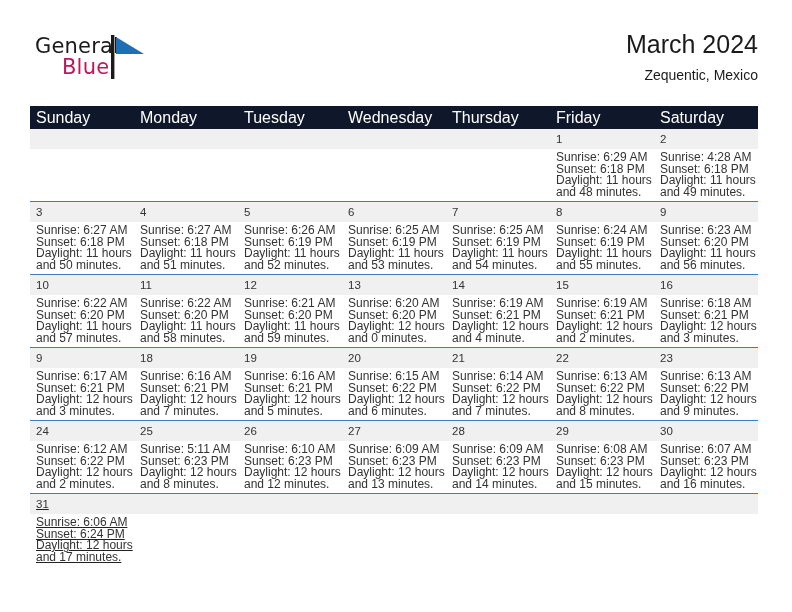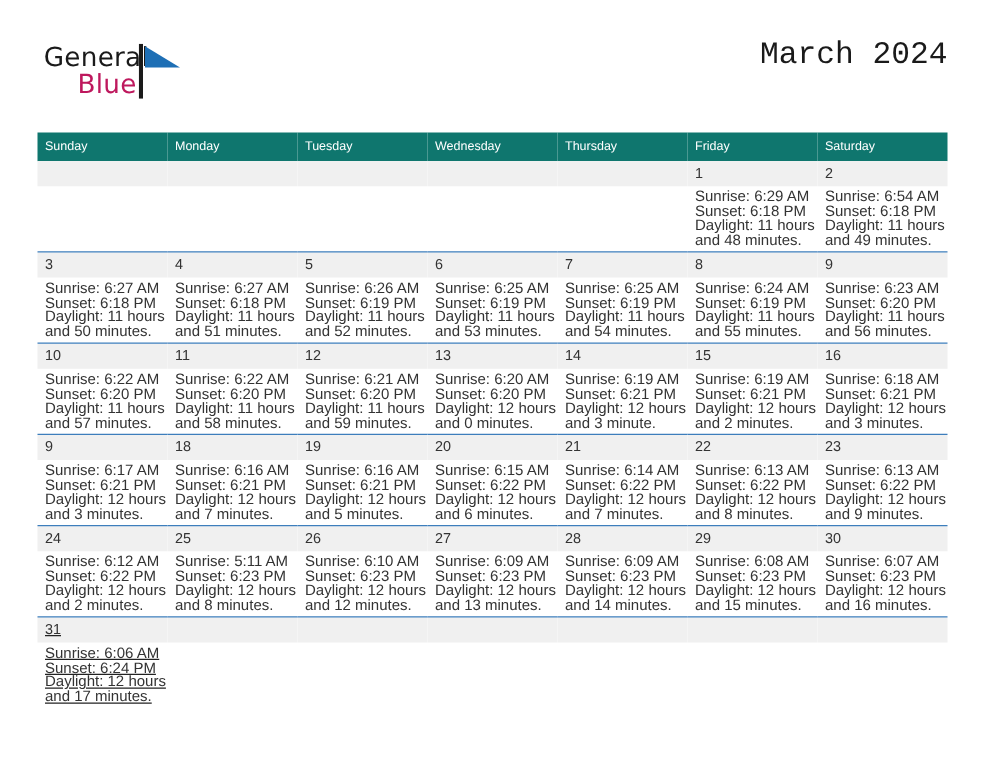--- a/index.html
+++ b/index.html
@@ -70,43 +70,42 @@
     position: absolute;
     right: 0;
     top: 0;
     text-align: right;
   }
   .cal-title {
     font-size: 25px;
     color: #1a1a1a;
     line-height: 32px;
     white-space: nowrap;
-    font-family: Liberation Mono, monospace;
   }
   .cal-subtitle {
     font-size: 14px;
     color: #1a1a1a;
     line-height: 20px;
     margin-top: 5px;
     white-space: nowrap;
   }
 
   
   .calendar {
     position: absolute;
     left: 30px;
     top: 106px;
     width: 728px;
     border-collapse: collapse;
     table-layout: fixed;
   }
   .calendar th {
-    background: #0f766e;
+    background: #0f172a;
     color: #ffffff;
-    font-size: 10px;
+    font-size: 16px;
     font-weight: normal;
     text-align: left;
     padding: 5px 0 5px 6px;
     line-height: 13px;
     border: none;
   }
   .calendar td {
     vertical-align: top;
     padding: 0;
     border: none;
@@ -157,20 +156,21 @@
         <svg width="40" height="44" viewBox="0 0 40 44" xmlns="http://www.w3.org/2000/svg">
           <rect x="0" y="0" width="3.4" height="44" fill="#1a1a1a"></rect>
           <polygon points="5,2 33,19 5,19" fill="#1e6fb5"></polygon>
         </svg>
       </span>
       <span class="brand-blue">Blue</span>
     </div>
 
     <div class="title-block">
       <div class="cal-title">March 2024</div>
+      <div class="cal-subtitle">Zequentic, Mexico</div>
     </div>
 
   </div>
 
   <table class="calendar">
     <thead>
       <tr>
         <th>Sunday</th>
         <th>Monday</th>
         <th>Tuesday</th>
@@ -232,21 +232,21 @@
             <div class="details">
               <div>Sunrise: 6:29 AM</div>
               <div>Sunset: 6:18 PM</div>
               <div>Daylight: 11 hours</div>
               <div>and 48 minutes.</div>
             </div>
           </td>
           <td>
             <div class="daynum">2</div>
             <div class="details">
-              <div>Sunrise: 6:54 AM</div>
+              <div>Sunrise: 4:28 AM</div>
               <div>Sunset: 6:18 PM</div>
               <div>Daylight: 11 hours</div>
               <div>and 49 minutes.</div>
             </div>
           </td>
         </tr>
         <tr>
           <td>
             <div class="daynum">3</div>
             <div class="details">
@@ -347,21 +347,21 @@
               <div>Daylight: 12 hours</div>
               <div>and 0 minutes.</div>
             </div>
           </td>
           <td>
             <div class="daynum">14</div>
             <div class="details">
               <div>Sunrise: 6:19 AM</div>
               <div>Sunset: 6:21 PM</div>
               <div>Daylight: 12 hours</div>
-              <div>and 3 minute.</div>
+              <div>and 4 minute.</div>
             </div>
           </td>
           <td>
             <div class="daynum">15</div>
             <div class="details">
               <div>Sunrise: 6:19 AM</div>
               <div>Sunset: 6:21 PM</div>
               <div>Daylight: 12 hours</div>
               <div>and 2 minutes.</div>
             </div>

